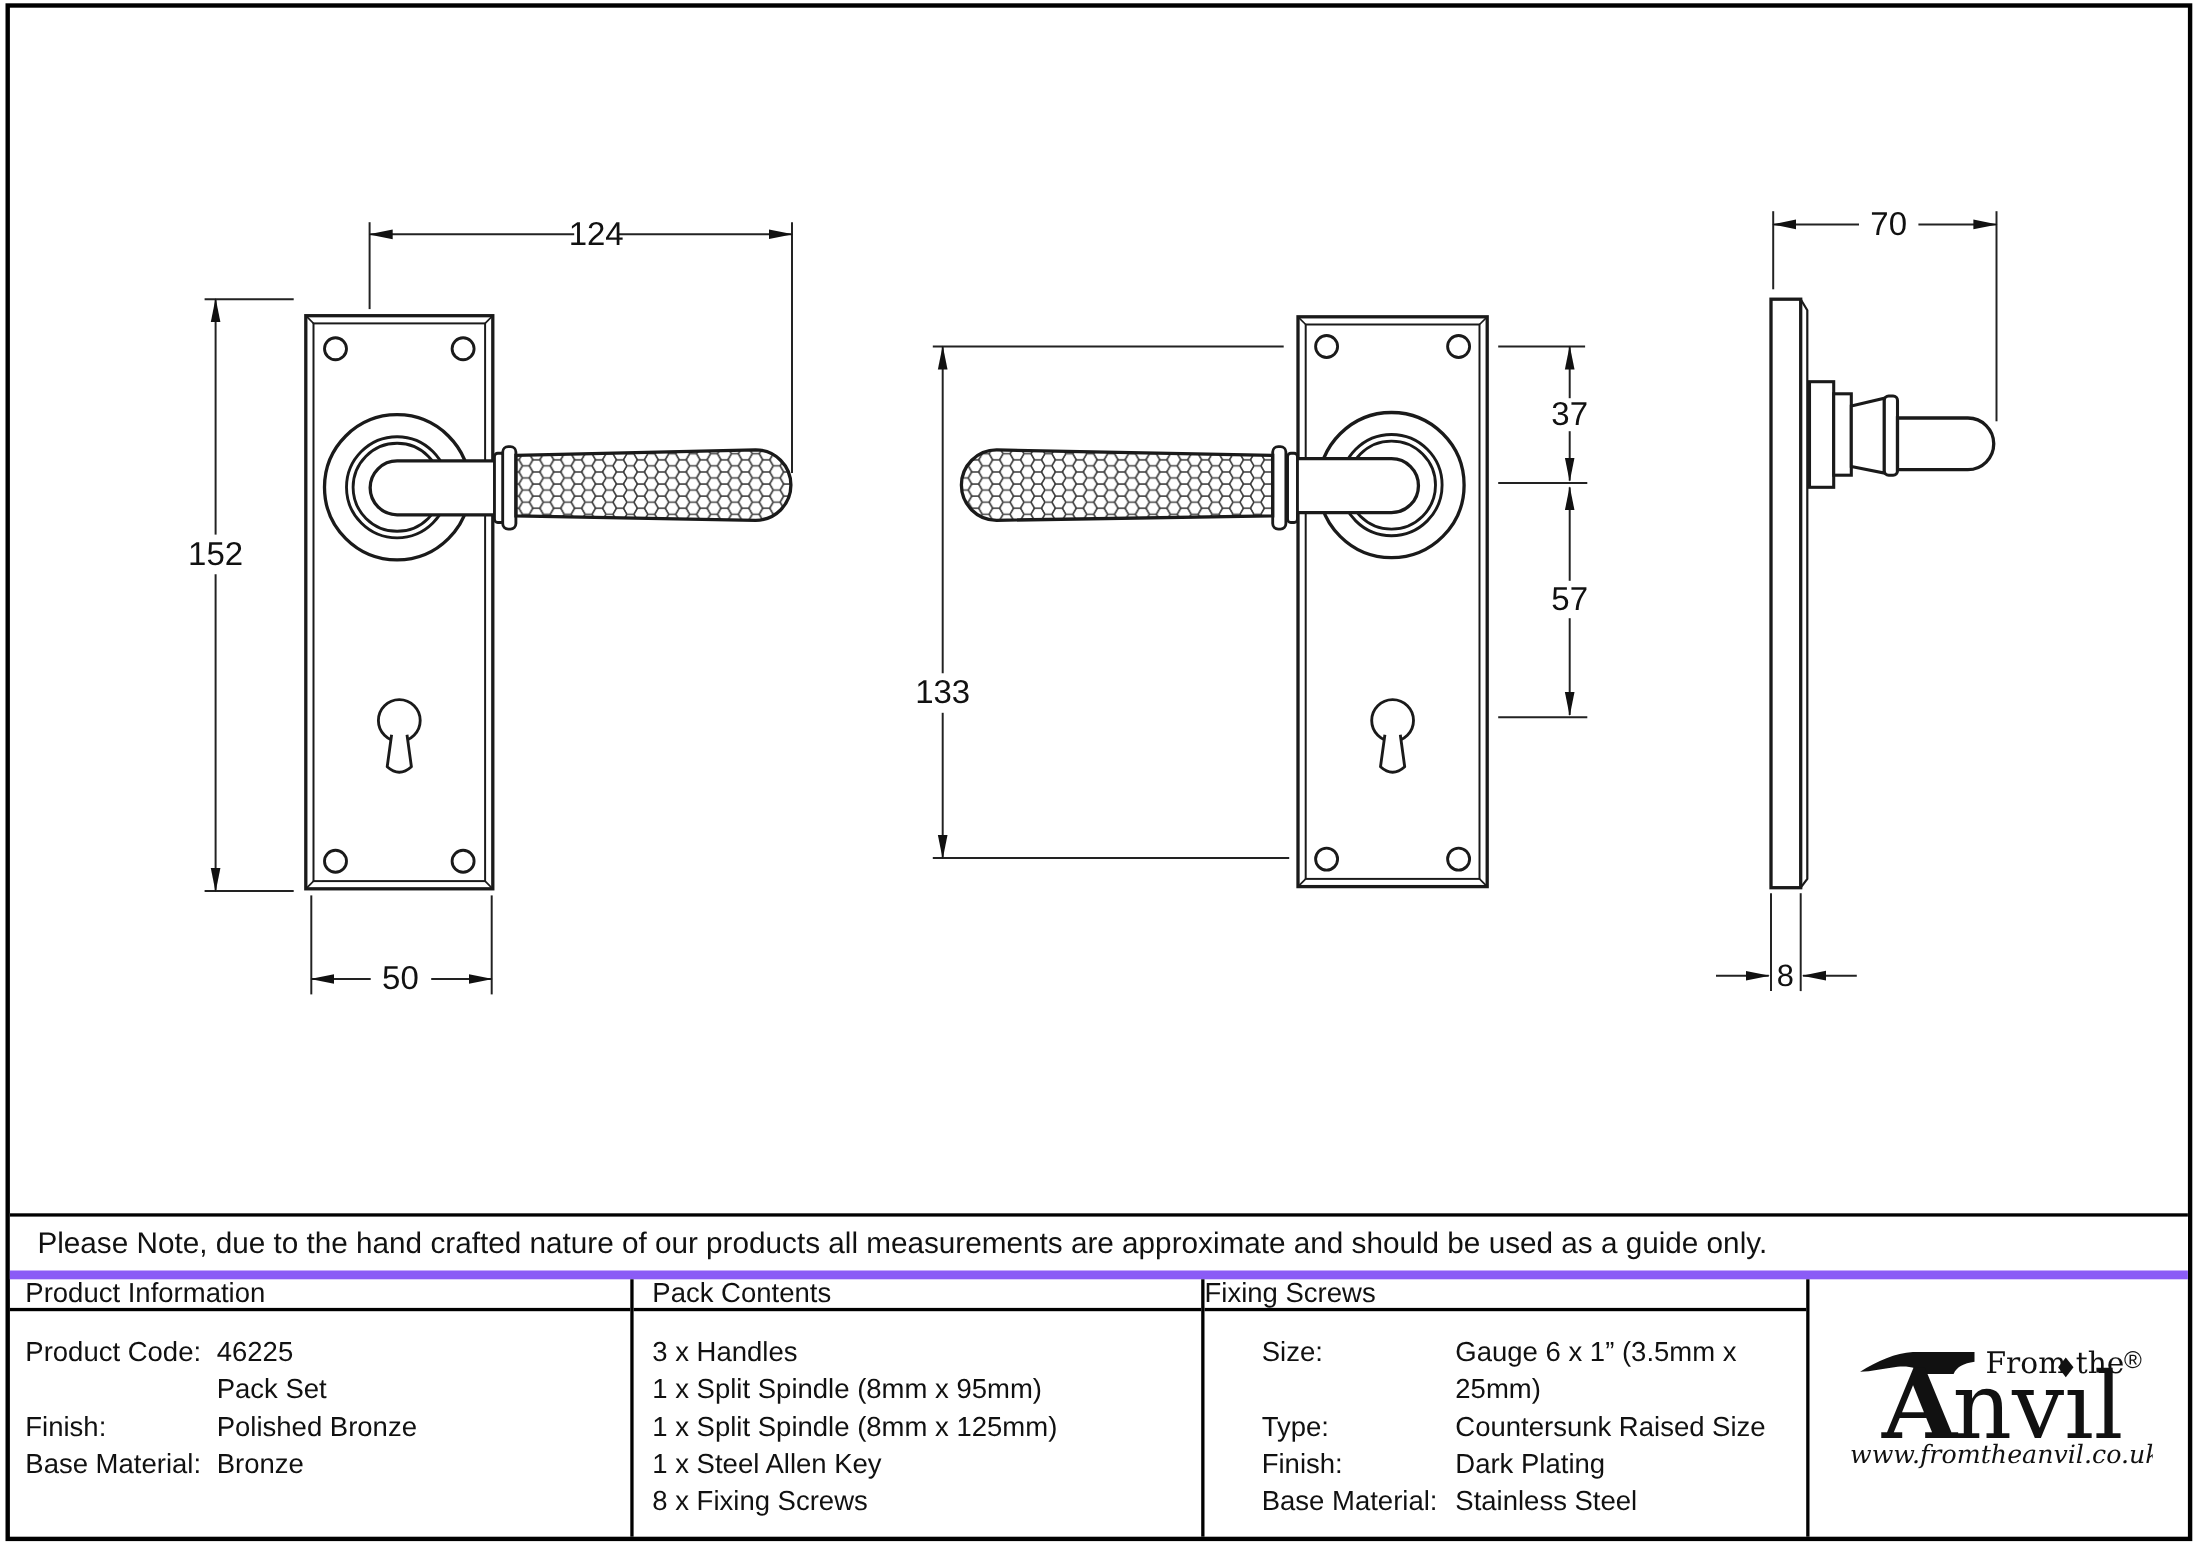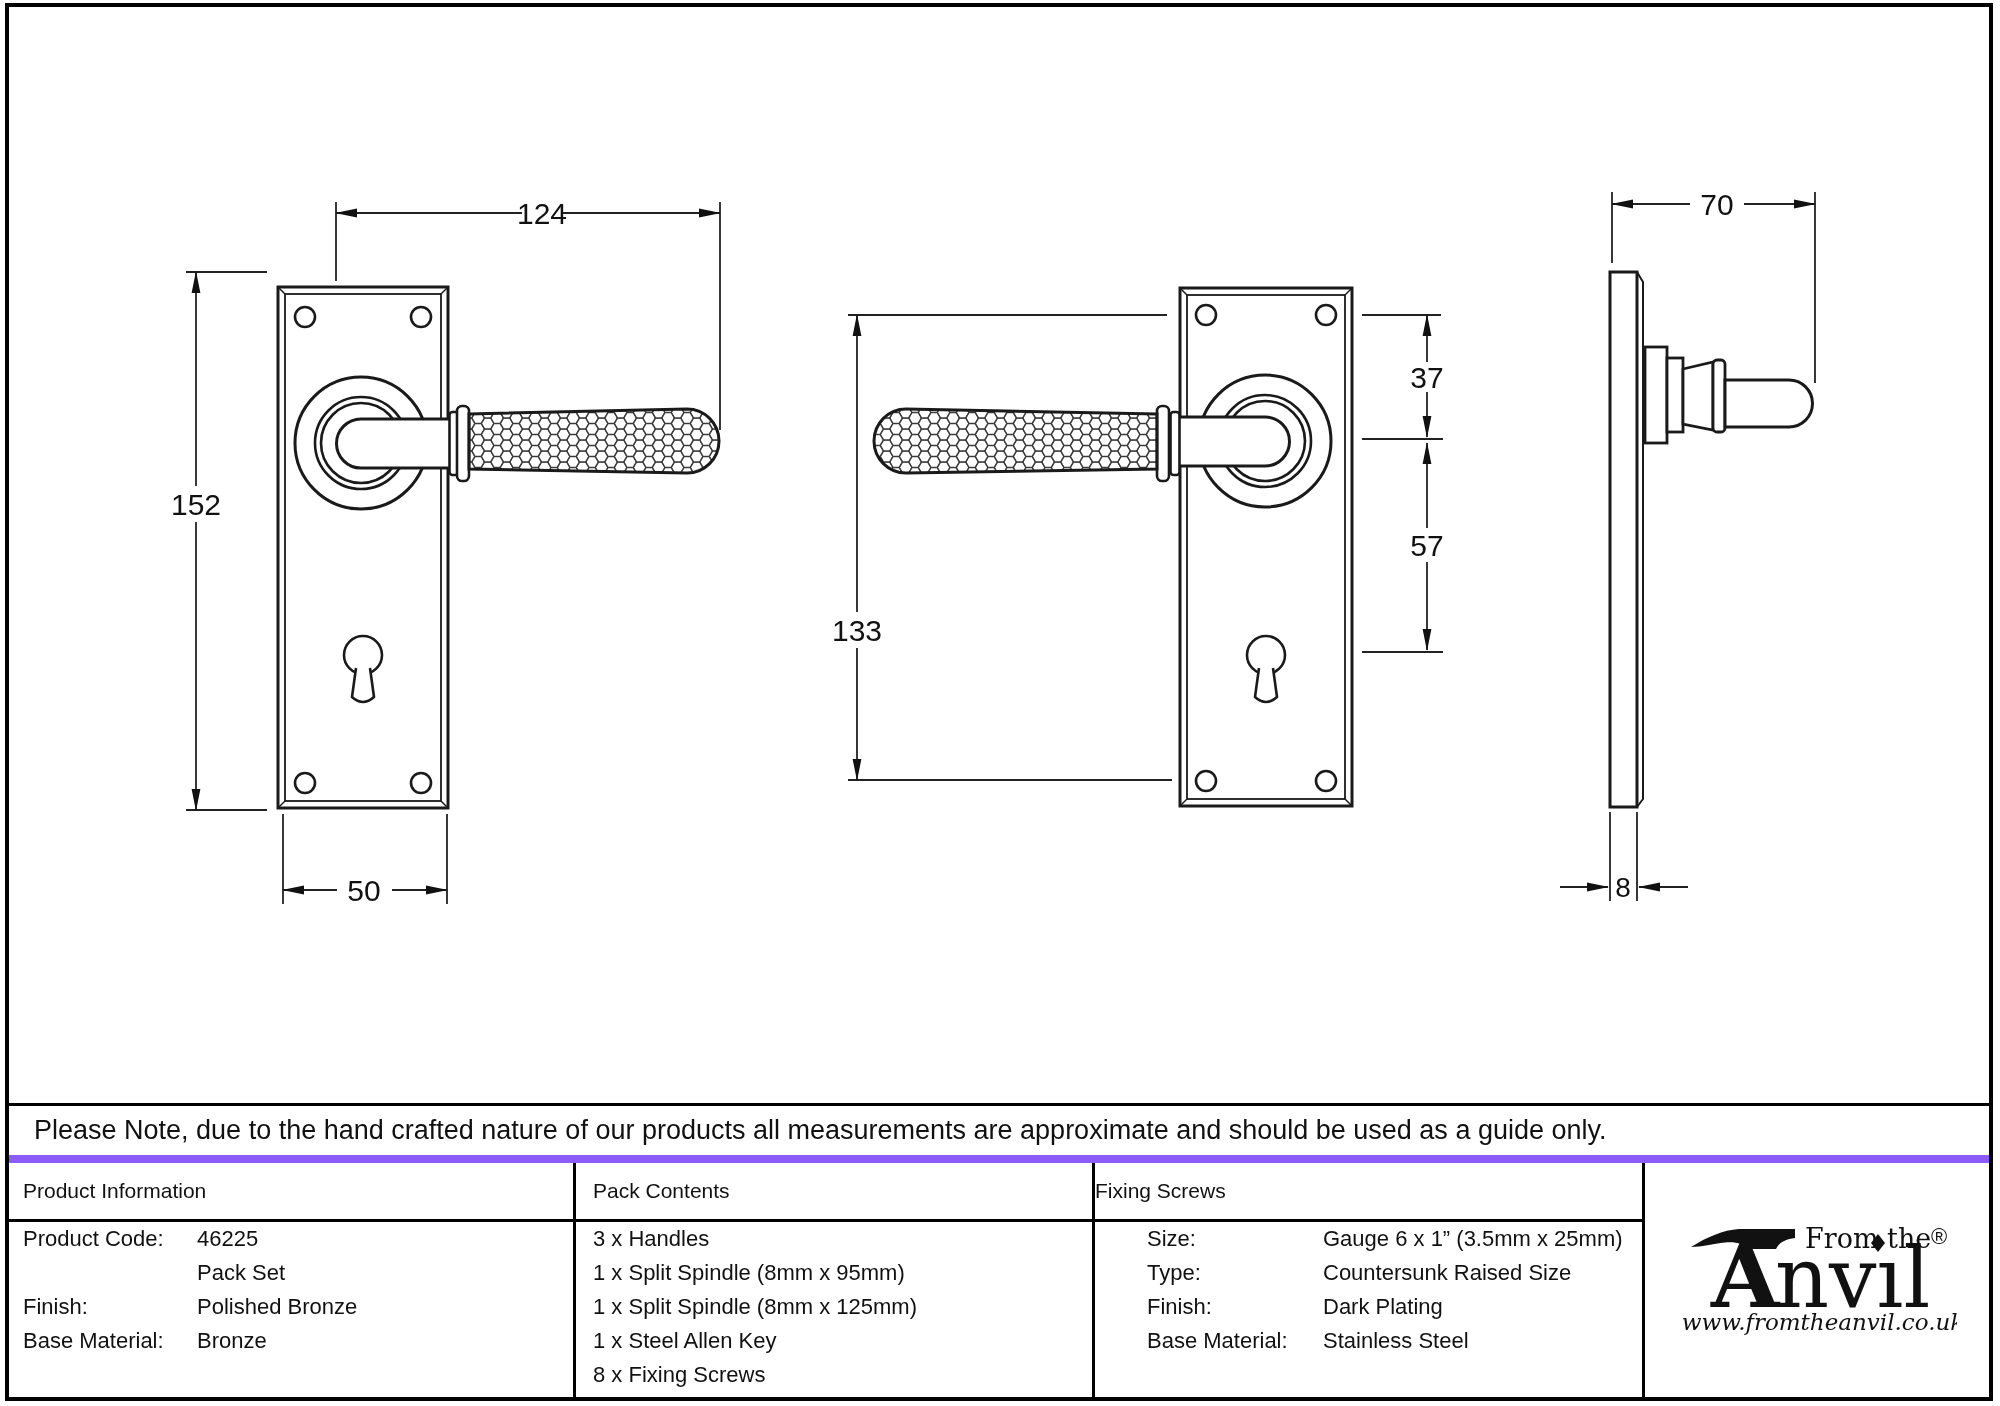--- a/index.html
+++ b/index.html
@@ -9,26 +9,26 @@
   .note-row{position:absolute;left:9px;top:1103px;width:1980px;height:60px;box-sizing:border-box;
     border-top:3px solid #000;border-bottom:8px solid #8b5cf6;display:flex;align-items:center;
     padding-left:25px;font-size:27px;background:#fff;}
   .spec-table{position:absolute;left:9px;top:1163px;width:1980px;height:234px;display:flex;box-sizing:border-box;}
   .col{box-sizing:border-box;height:234px;}
   .col.with-divider{border-right:3px solid #000;}
   .col-product{width:567px;}
   .col-pack{width:519px;}
   .col-fixing{width:550px;}
   .col-logo{flex:1;display:flex;align-items:center;justify-content:center;}
-  .col-header{height:59px;box-sizing:border-box;border-bottom:3px solid #000;font-size:21px;
+  .col-header{height:29px;box-sizing:border-box;border-bottom:3px solid #000;font-size:25px;
     display:flex;align-items:center;}
   .col-product .col-header{padding-left:14px;}
   .col-pack .col-header{padding-left:17px;}
   .col-fixing .col-header{}
-  .col-body{padding-top:0;font-size:22px;line-height:34px;}
+  .col-body{padding-top:20px;font-size:25px;line-height:34px;}
   .col-product .col-body{padding-left:14px;}
   .col-pack .col-body{padding-left:17px;}
   .col-fixing .col-body{padding-left:19px;margin-left:33px;}
   .kv-row{display:flex;}
   .col-product .kv-label{width:174px;flex:0 0 174px;}
   .col-fixing .kv-label{width:176px;flex:0 0 176px;}
   svg text{font-family:"Liberation Sans",sans-serif;fill:#111;}
   .logo-a{font-family:"DejaVu Serif",serif;font-weight:bold;}
   .logo-rest{font-family:"DejaVu Serif",serif;}
   .logo-small{font-family:"DejaVu Serif",serif;}

